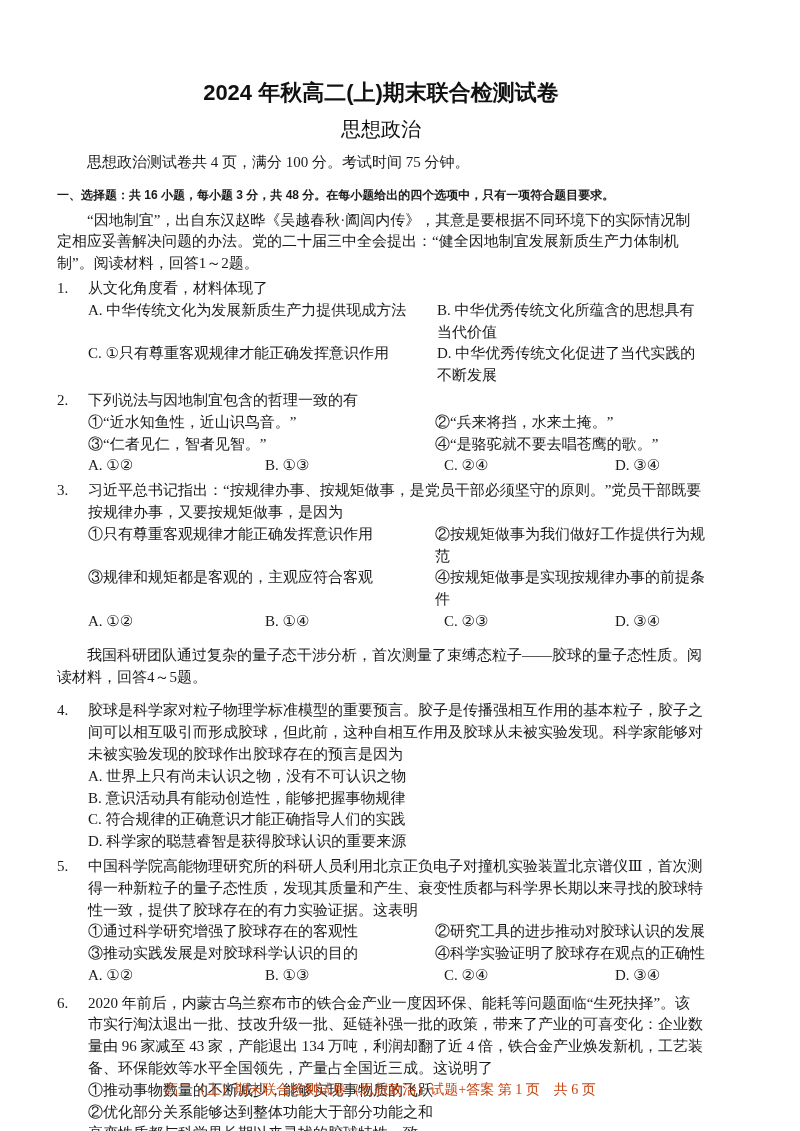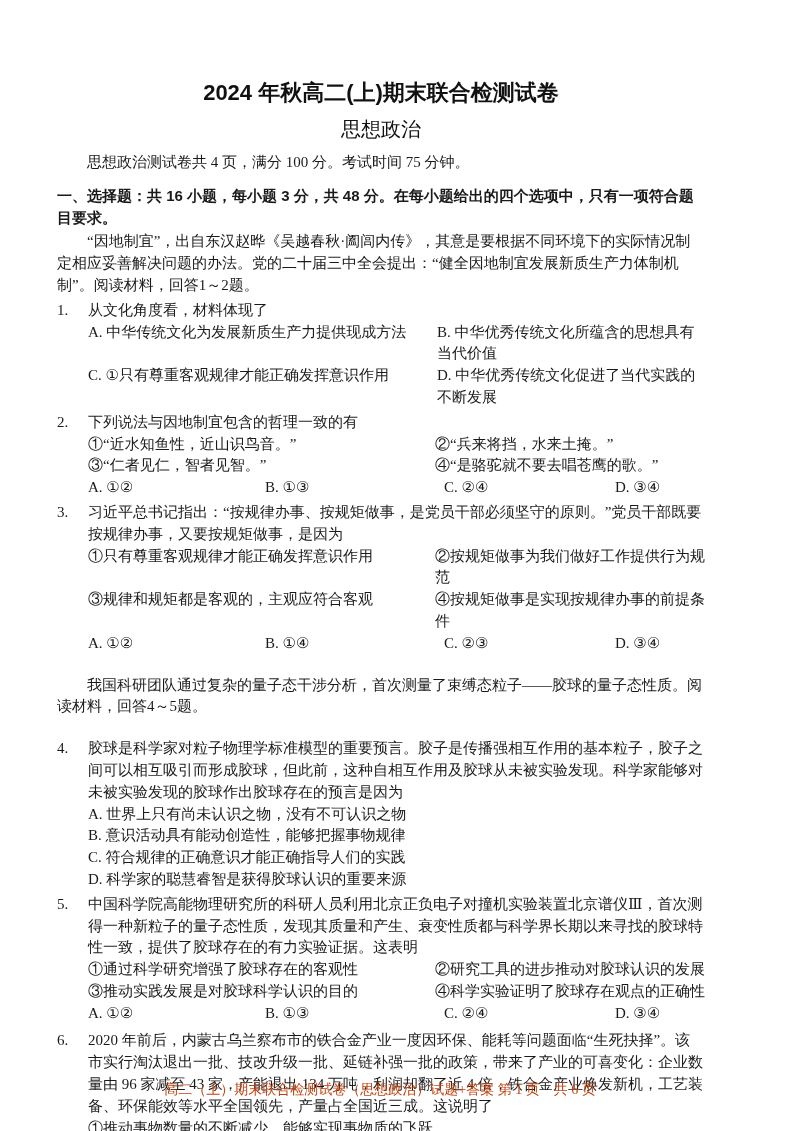--- a/index.html
+++ b/index.html
@@ -34,35 +34,35 @@
     font-size: 20px;
     font-weight: normal;
     line-height: 26px;
     color: #111;
   }
   .intro { margin: 10px 0 0 0; text-indent: 2em; }
   .section-head {
     margin: 11px 0 0 0;
     font-family: "Liberation Sans", "DejaVu Sans", sans-serif;
     font-weight: bold;
-    font-size: 15px;
+    font-size: 12px;
   }
   .material { margin: 3px 0 0 0; text-indent: 2em; }
 
   p { margin: 0; }
   .q { display: flex; margin-top: 3px; }
   .qnum { flex: 0 0 31px; width: 31px; }
   .qbody { flex: 1; min-width: 0; }
 
   .opts-2col { display: grid; grid-template-columns: 349px 1fr; }
   .st-2col   { display: grid; grid-template-columns: 347px 1fr; }
   .ans-row   { display: grid; grid-template-columns: 177px 179px 171px 1fr; }
   .opts-list span, .sts-list span { display: block; }
 
-  .mt4 { margin-top: 20px; }
+  .mt4 { margin-top: 12px; }
   .mt6 { margin-top: 6px; }
 
   .footer {
     position: absolute;
     left: 0; right: 0;
     bottom: 30px;
     text-align: center;
     font-size: 14px;
     color: #c2410c;
   }

